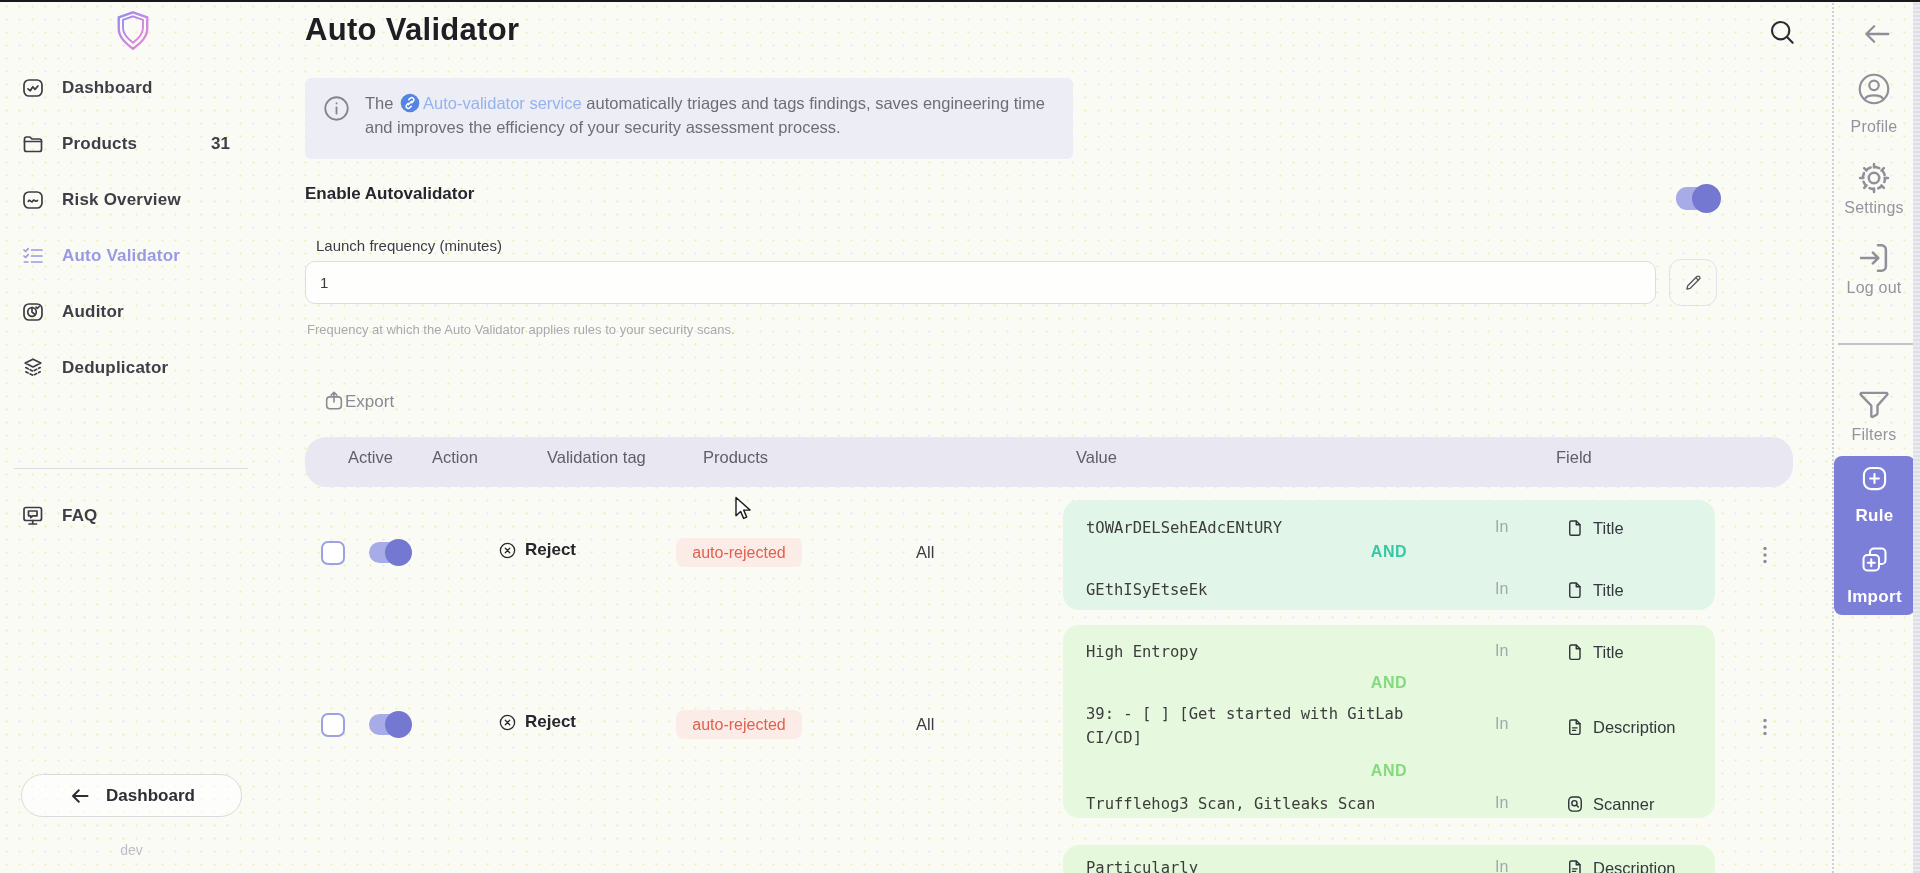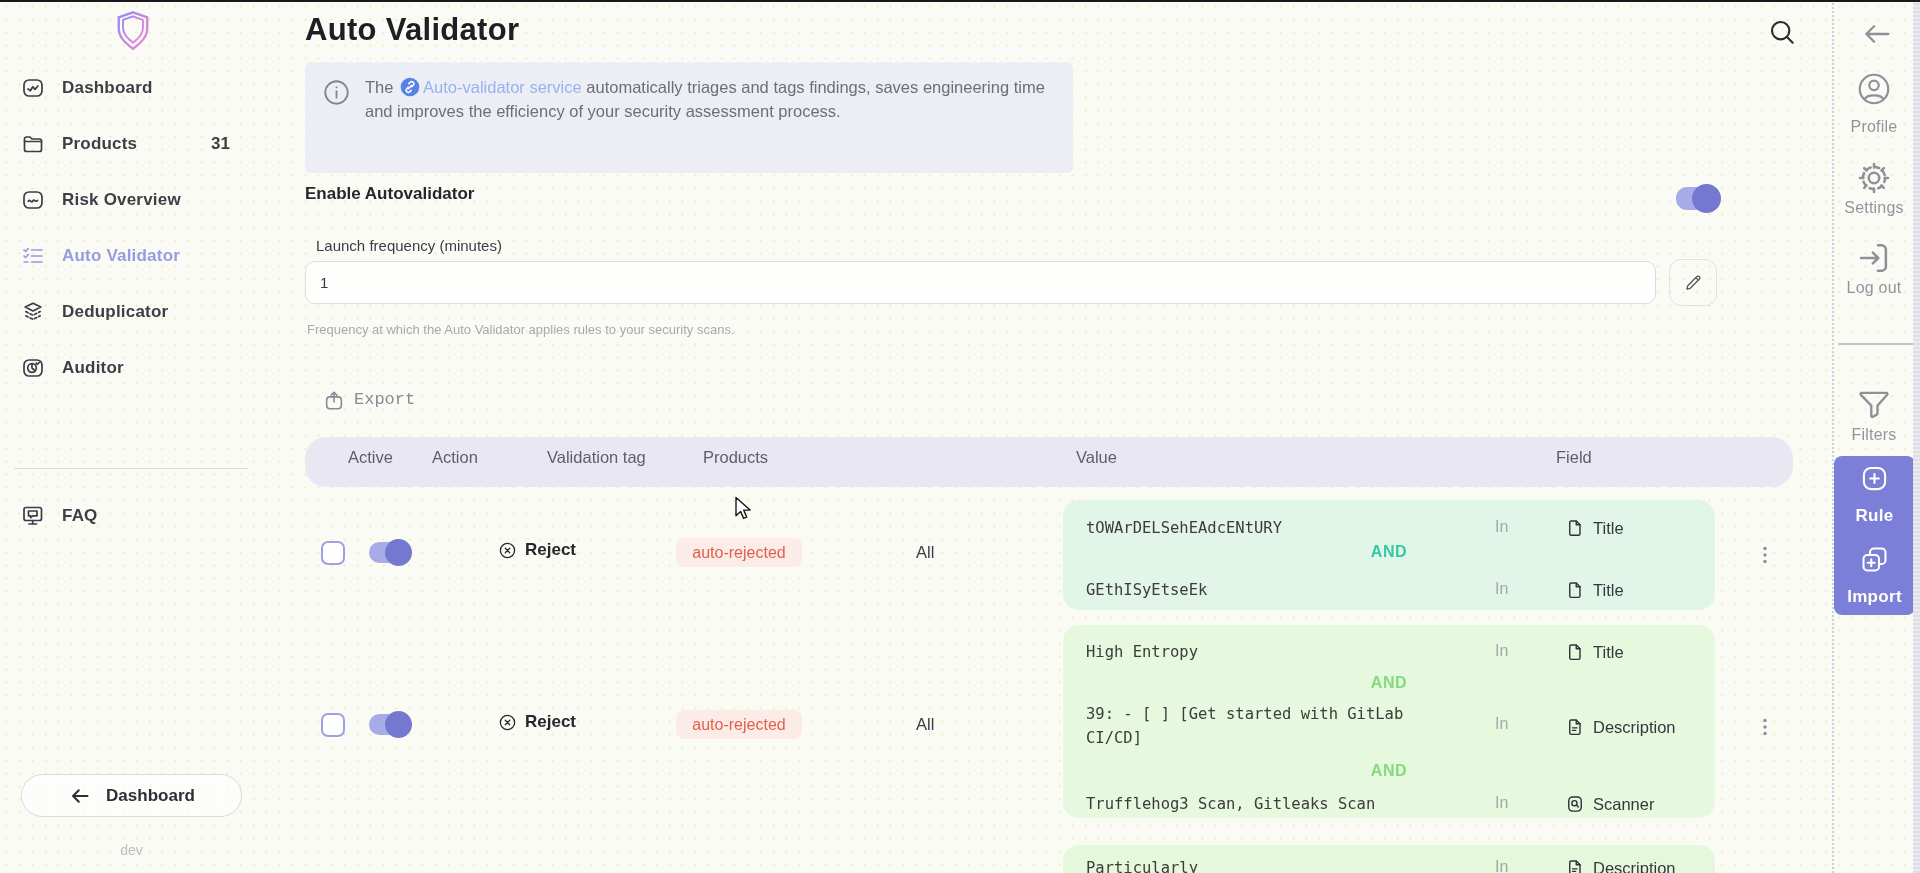--- a/index.html
+++ b/index.html
@@ -28,36 +28,36 @@
   .faq-wrap{position:absolute;left:0;top:488px;width:285px}
   .back-btn{position:absolute;left:21px;top:774px;width:221px;height:43px;border:1px solid #dadada;border-radius:22px;
     background:rgba(255,255,255,.55);display:flex;align-items:center;justify-content:center;gap:14px;
     font-size:17px;font-weight:600;color:#2e2e36;cursor:pointer}
   .back-btn svg{width:24px;height:24px}
   .env{position:absolute;left:21px;top:842px;width:221px;text-align:center;font-size:14px;color:#bdbdc3}
 
   
   .page-title{position:absolute;left:305px;top:12px;font-size:31px;font-weight:600;color:#1e1e24;letter-spacing:.3px}
   .search-btn{position:absolute;left:1766px;top:16px;width:32px;height:32px;color:#2b2b31;cursor:pointer;background:none;border:none;padding:0}
-  .banner{position:absolute;left:305px;top:62px;width:768px;height:111px;background:#ecedf5;border-radius:6px}
+  .banner{position:absolute;left:305px;top:78px;width:768px;height:81px;background:#ecedf5;border-radius:6px}
   .banner-i{position:absolute;left:17px;top:16px;width:29px;height:29px;color:#85858d}
   .banner-text{position:absolute;left:60px;top:14px;width:700px;font-size:16.5px;line-height:23.5px;color:#6e6e78}
   .banner-link{color:#95b3ec;cursor:pointer}
   .link-badge{display:inline-block;width:20px;height:20px;vertical-align:-4px;margin:0 3px 0 2px}
   .enable-label{position:absolute;left:305px;top:184px;font-size:17px;font-weight:700;color:#26262e}
   .freq-label{position:absolute;left:316px;top:237px;font-size:15px;font-weight:400;color:#3c3c44}
   .freq-input{position:absolute;left:305px;top:261px;width:1351px;height:43px;box-sizing:border-box;
     border:1px solid #dcdce4;border-radius:10px;background:rgba(255,255,255,.75);padding:0 14px;
     font-size:15px;color:#3a3a42;font-family:"Liberation Sans",sans-serif;outline:none}
   .pencil-btn{position:absolute;left:1669px;top:259px;width:48px;height:47px;border:1px solid #e1e1e9;border-radius:12px;
     background:transparent;color:#55555e;display:flex;align-items:center;justify-content:center;cursor:pointer}
   .pencil-btn svg{width:21px;height:21px}
   .freq-help{position:absolute;left:307px;top:322px;font-size:13px;color:#a8a8b0}
-  .export-btn{position:absolute;left:323px;top:390px;display:flex;align-items:flex-start;gap:9px;
-    font-size:17px;color:#8a8a94;background:none;border:none;padding:0;cursor:pointer;font-family:Liberation Mono, monospace}
+  .export-btn{position:absolute;left:323px;top:390px;display:flex;align-items:flex-end;gap:0;
+    font-size:17px;color:#8a8a94;background:none;border:none;padding:0;cursor:pointer;font-family:Liberation Sans, sans-serif}
   .export-btn svg{width:22px;height:22px}
 
   
   .toggle{position:absolute;width:40px;height:21px;border-radius:11px;background:#a7abe7;cursor:pointer}
   .toggle::after{content:"";position:absolute;right:-3px;top:-3px;width:27px;height:27px;border-radius:50%;background:#7478d1}
   .toggle-lg{left:1676px;top:187px;width:42px;height:23px}
   .toggle-lg::after{width:29px;height:29px}
   .checkbox{position:absolute;width:20px;height:20px;border:2px solid #9da0e2;border-radius:7px;background:#fff;cursor:pointer}
 
   
@@ -158,33 +158,33 @@
         <span class="nav-label">Risk Overview</span>
       </div>
       <div class="nav-item active">
         <svg class="icon nicon" viewBox="0 0 24 24">
             <path d="M10.5 6h10.5M10.5 12h10.5M10.5 18h10.5M3 6l1.6 1.5L7.2 4.6M3 12l1.6 1.5L7.2 10.6M3.4 18h3.4"></path>
           </svg>
         <span class="nav-label">Auto Validator</span>
       </div>
       <div class="nav-item">
         <svg class="icon nicon" viewBox="0 0 24 24">
+            <rect x="3" y="4" width="18" height="16" rx="5"></rect>
+            <circle cx="11" cy="12" r="4.3"></circle>
+            <path d="M11 7.7V12l3.1 2.7M15.1 7.2l1.2 1.2 1.9-1.9"></path>
+          </svg>
+        <span class="nav-label">Auditor</span>
+      </div>
+      <div class="nav-item">
+        <svg class="icon nicon" viewBox="0 0 24 24">
             <path d="M12 3.2l7.8 3.9L12 11 4.2 7.1z"></path>
             <path d="M4.8 11.6l7.2 3.6 7.2-3.6" stroke-dasharray="2.6 2.2"></path>
             <path d="M4.8 15.8l7.2 3.6 7.2-3.6" stroke-dasharray="2.6 2.2"></path>
           </svg>
         <span class="nav-label">Deduplicator</span>
-      </div>
-      <div class="nav-item">
-        <svg class="icon nicon" viewBox="0 0 24 24">
-            <rect x="3" y="4" width="18" height="16" rx="5"></rect>
-            <circle cx="11" cy="12" r="4.3"></circle>
-            <path d="M11 7.7V12l3.1 2.7M15.1 7.2l1.2 1.2 1.9-1.9"></path>
-          </svg>
-        <span class="nav-label">Auditor</span>
       </div>
     </div>
 
     <div class="lsb-divider"></div>
 
     <div class="faq-wrap">
       <div class="nav-item">
         <svg class="icon nicon" viewBox="0 0 24 24">
             <rect x="3" y="3.5" width="17.5" height="13" rx="2"></rect>
             <path d="M11.7 16.5v3.2M8 20h7.5M7.5 7h8.5v4.8h-4.2l-2.1 1.8v-1.8H7.5z"></path>

